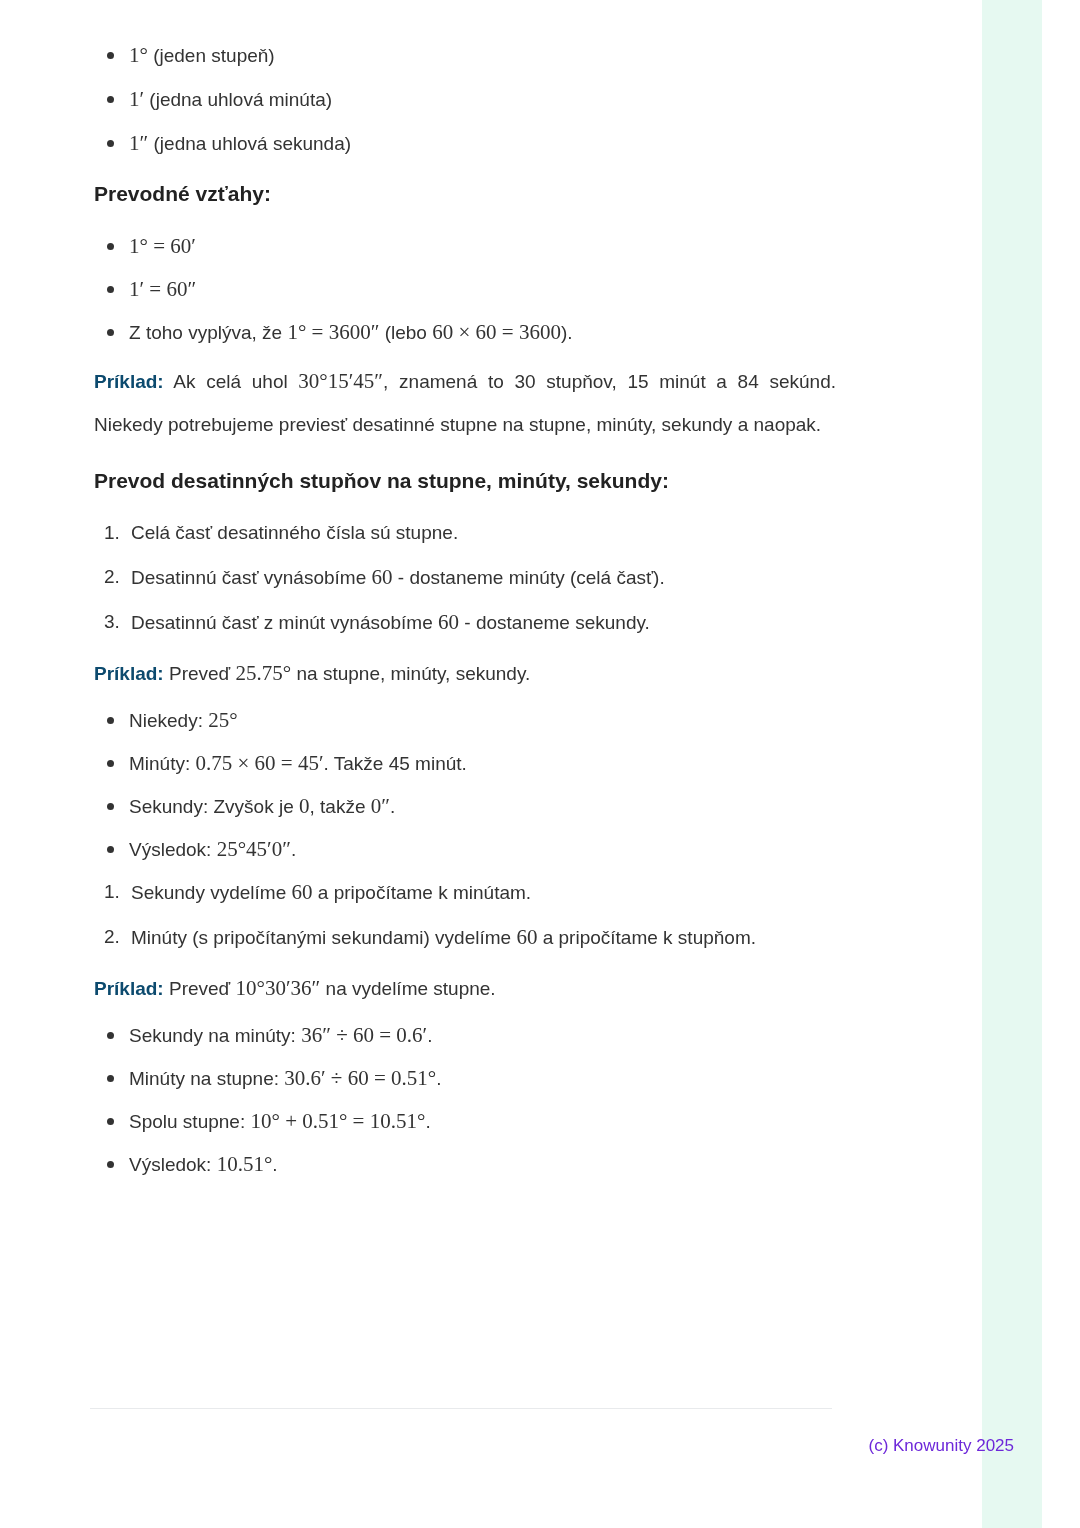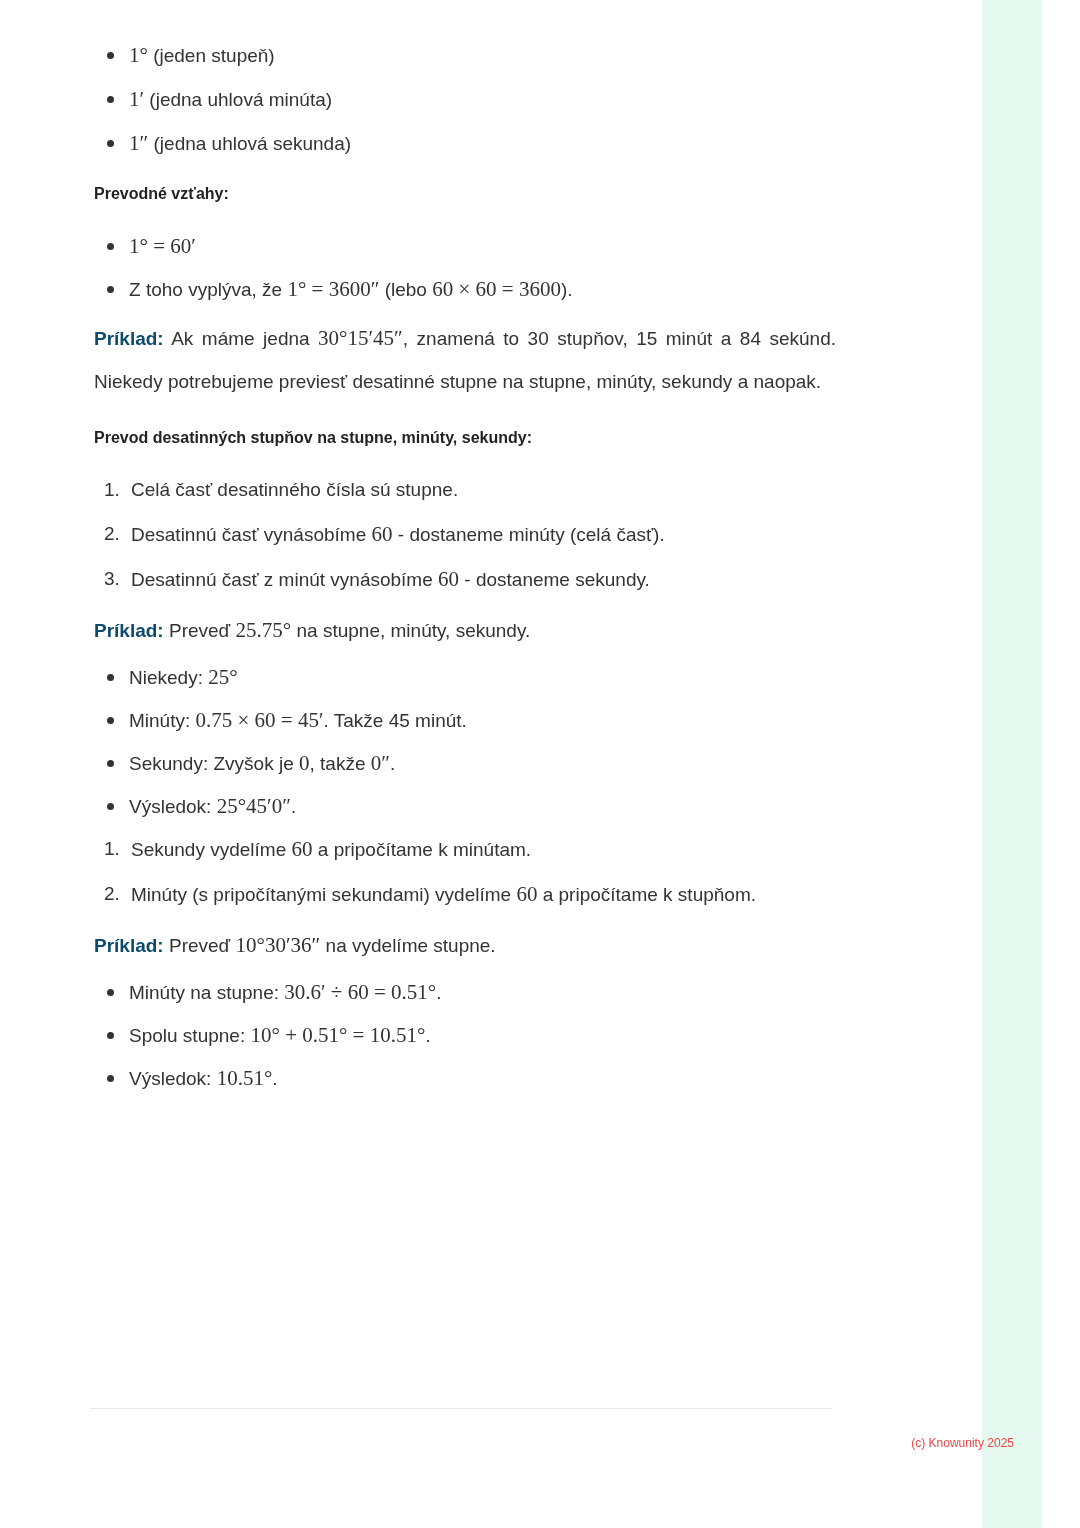--- a/index.html
+++ b/index.html
@@ -10,21 +10,21 @@
   }
   .accent-stripe {
     position:absolute; left:982px; top:0; width:60px; height:1528px;
     background:#e6f9f1;
   }
   .content {
     position:absolute; left:94px; top:40px; width:742px;
     font-size:19px;
   }
   h2.heading {
-    font-size:16px; font-weight:700; color:#222;
+    font-size:21px; font-weight:700; color:#222;
     line-height:30px; margin:20px 0 22px 0;
   }
   ul.blist { list-style:none; }
   ul.blist li {
     position:relative; padding-left:35px;
     line-height:30px; margin-bottom:12px;
   }
   ul.blist.intro li { margin-bottom:13px; }
   ul.blist li .dot {
     position:absolute; left:13px; top:12px; width:7px; height:7px;
@@ -42,21 +42,21 @@
   p.para.justify { text-align:justify; }
   .seg-t { font-family:"Liberation Sans", sans-serif; }
   .seg-b { font-family:"Liberation Sans", sans-serif; font-weight:700; color:#0c4a6e; }
   .seg-m { font-family:"Liberation Serif", serif; font-size:21px; }
   .divider {
     position:absolute; left:90px; top:1408px; width:742px; height:0;
     border-top:1px solid #e8eaec;
   }
   .footer {
     position:absolute; top:1436px; right:66px;
-    font-size:12px; color:#ef4444;
+    font-size:17px; color:#6d28d9;
   }
 </style>
 </head>
 <body>
 
 <div class="page">
 
   <div class="accent-stripe" style="background: rgb(230, 249, 241);"></div>
 
   <main class="content">
@@ -64,24 +64,25 @@
     <ul class="blist intro">
       <li><span class="dot"></span><span class="txt"><span class="seg-m">1°</span><span class="seg-t"> (jeden stupeň)</span></span></li>
       <li><span class="dot"></span><span class="txt"><span class="seg-m">1′</span><span class="seg-t"> (jedna uhlová minúta)</span></span></li>
       <li><span class="dot"></span><span class="txt"><span class="seg-m">1″</span><span class="seg-t"> (jedna uhlová sekunda)</span></span></li>
     </ul>
 
     <h2 class="heading">Prevodné vzťahy:</h2>
 
     <ul class="blist">
       <li><span class="dot"></span><span class="txt"><span class="seg-m">1° = 60′</span></span></li>
+      <li><span class="dot"></span><span class="txt"><span class="seg-m">1′ = 60″</span></span></li>
       <li><span class="dot"></span><span class="txt"><span class="seg-t">Z toho vyplýva, že </span><span class="seg-m">1° = 3600″</span><span class="seg-t"> (lebo </span><span class="seg-m">60 × 60 = 3600</span><span class="seg-t">).</span></span></li>
     </ul>
 
-    <p class="para justify"><span class="seg-b">Príklad:</span><span class="seg-t"> Ak máme jedna </span><span class="seg-m">30°15′45″</span><span class="seg-t">, znamená to 30 stupňov, 15 minút a 84 sekúnd. Niekedy potrebujeme previesť desatinné stupne na stupne, minúty, sekundy a naopak.</span></p>
+    <p class="para justify"><span class="seg-b">Príklad:</span><span class="seg-t"> Ak celá uhol </span><span class="seg-m">30°15′45″</span><span class="seg-t">, znamená to 30 stupňov, 15 minút a 84 sekúnd. Niekedy potrebujeme previesť desatinné stupne na stupne, minúty, sekundy a naopak.</span></p>
 
     <h2 class="heading">Prevod desatinných stupňov na stupne, minúty, sekundy:</h2>
 
     <ol class="nlist">
       <li><span class="txt"><span class="seg-t">Celá časť desatinného čísla sú stupne.</span></span></li>
       <li><span class="txt"><span class="seg-t">Desatinnú časť vynásobíme </span><span class="seg-m">60</span><span class="seg-t"> - dostaneme minúty (celá časť).</span></span></li>
       <li><span class="txt"><span class="seg-t">Desatinnú časť z minút vynásobíme </span><span class="seg-m">60</span><span class="seg-t"> - dostaneme sekundy.</span></span></li>
     </ol>
 
     <p class="para"><span class="seg-b">Príklad:</span><span class="seg-t"> Preveď </span><span class="seg-m">25.75°</span><span class="seg-t"> na stupne, minúty, sekundy.</span></p>
@@ -95,20 +96,21 @@
 
 
     <ol class="nlist">
       <li><span class="txt"><span class="seg-t">Sekundy vydelíme </span><span class="seg-m">60</span><span class="seg-t"> a pripočítame k minútam.</span></span></li>
       <li><span class="txt"><span class="seg-t">Minúty (s pripočítanými sekundami) vydelíme </span><span class="seg-m">60</span><span class="seg-t"> a pripočítame k stupňom.</span></span></li>
     </ol>
 
     <p class="para"><span class="seg-b">Príklad:</span><span class="seg-t"> Preveď </span><span class="seg-m">10°30′36″</span><span class="seg-t"> na vydelíme stupne.</span></p>
 
     <ul class="blist">
+      <li><span class="dot"></span><span class="txt"><span class="seg-t">Sekundy na minúty: </span><span class="seg-m">36″ ÷ 60 = 0.6′</span><span class="seg-t">.</span></span></li>
       <li><span class="dot"></span><span class="txt"><span class="seg-t">Minúty na stupne: </span><span class="seg-m">30.6′ ÷ 60 = 0.51°</span><span class="seg-t">.</span></span></li>
       <li><span class="dot"></span><span class="txt"><span class="seg-t">Spolu stupne: </span><span class="seg-m">10° + 0.51° = 10.51°</span><span class="seg-t">.</span></span></li>
       <li><span class="dot"></span><span class="txt"><span class="seg-t">Výsledok: </span><span class="seg-m">10.51°</span><span class="seg-t">.</span></span></li>
     </ul>
 
   </main>
 
   <div class="divider"></div>
 
   <div class="footer">(c) Knowunity 2025</div>

